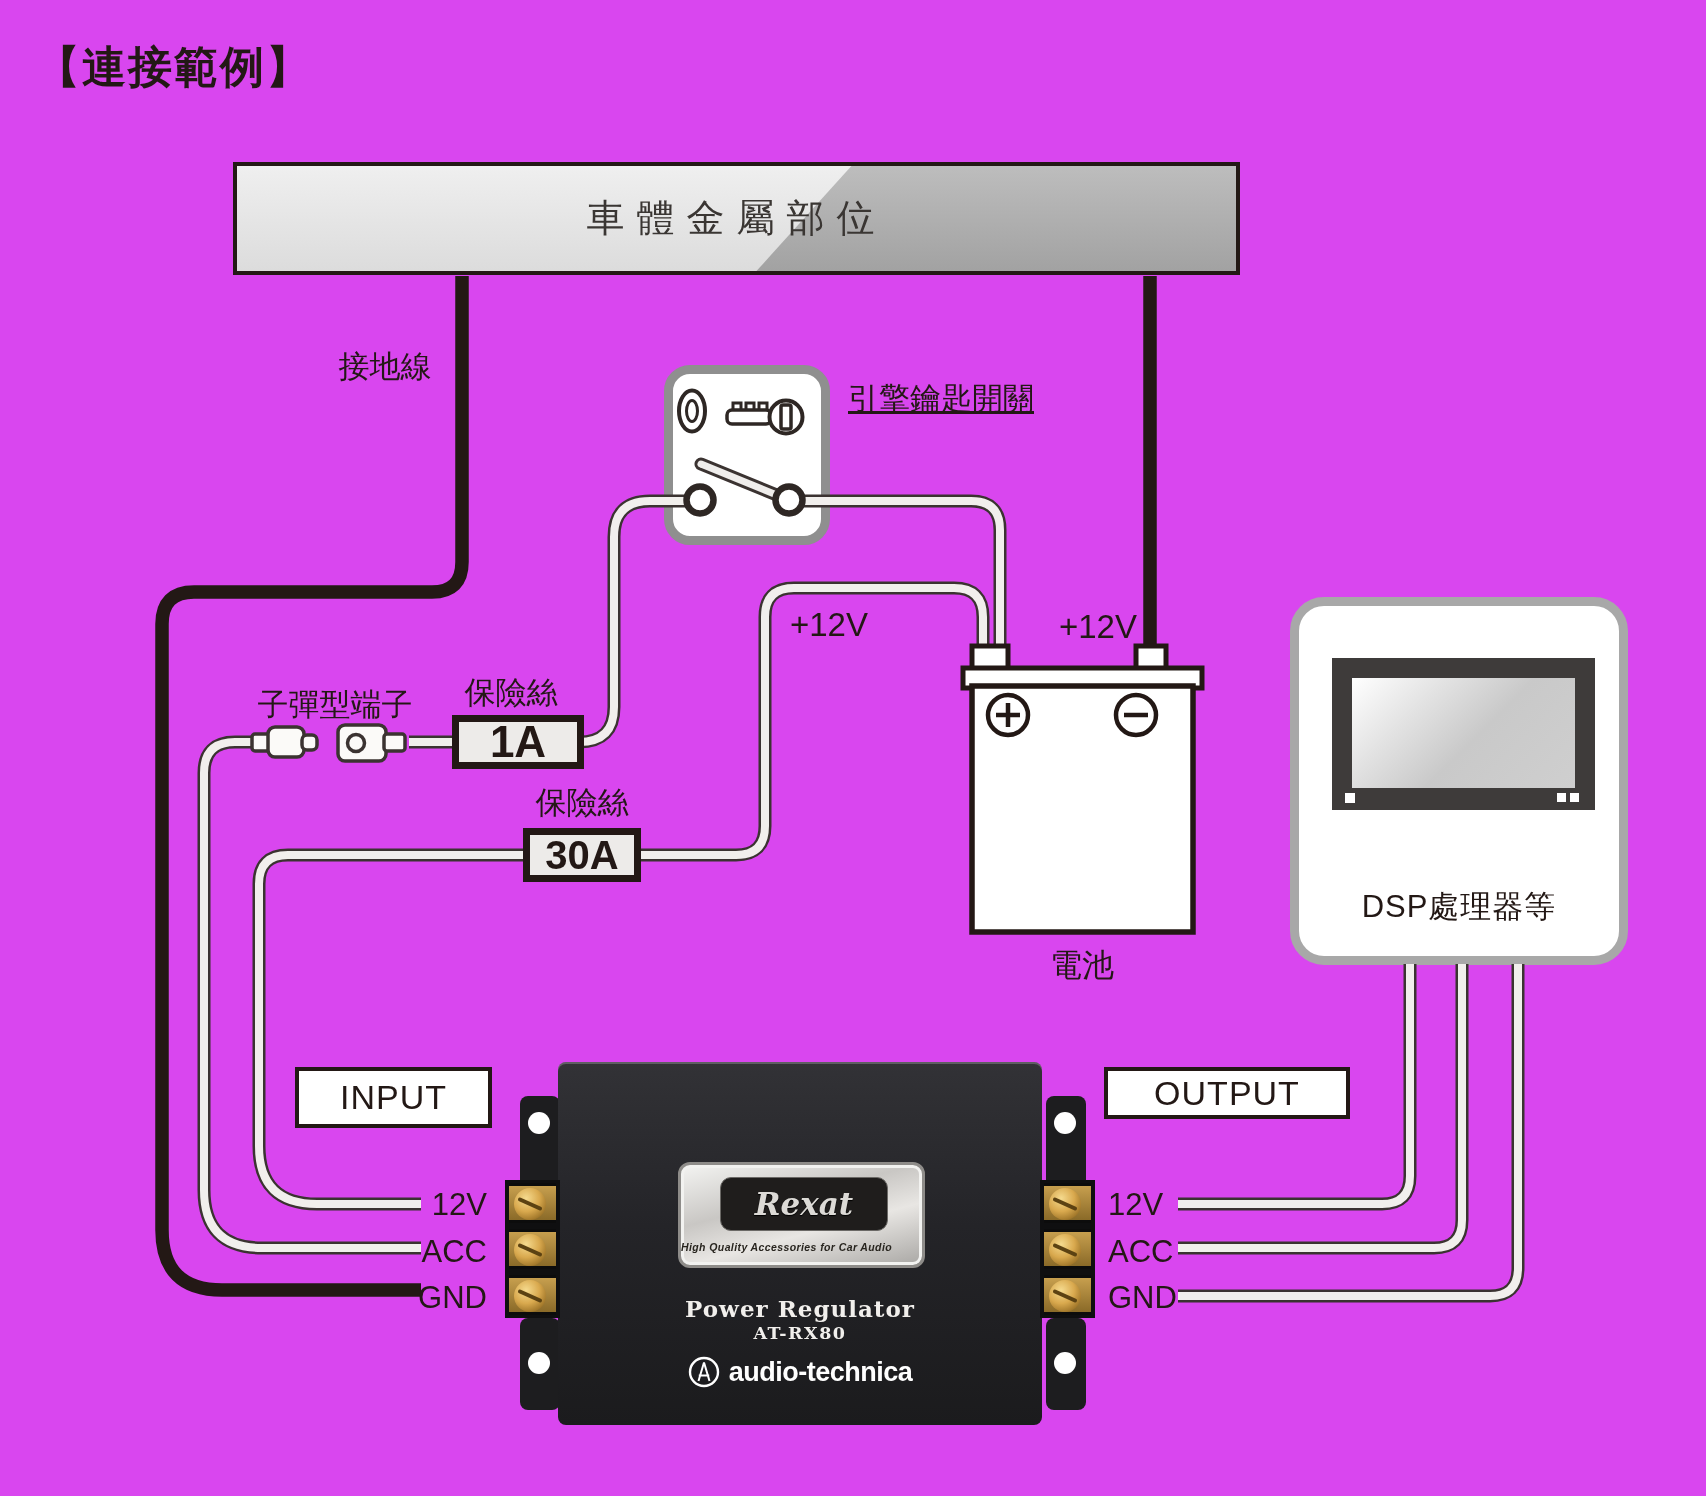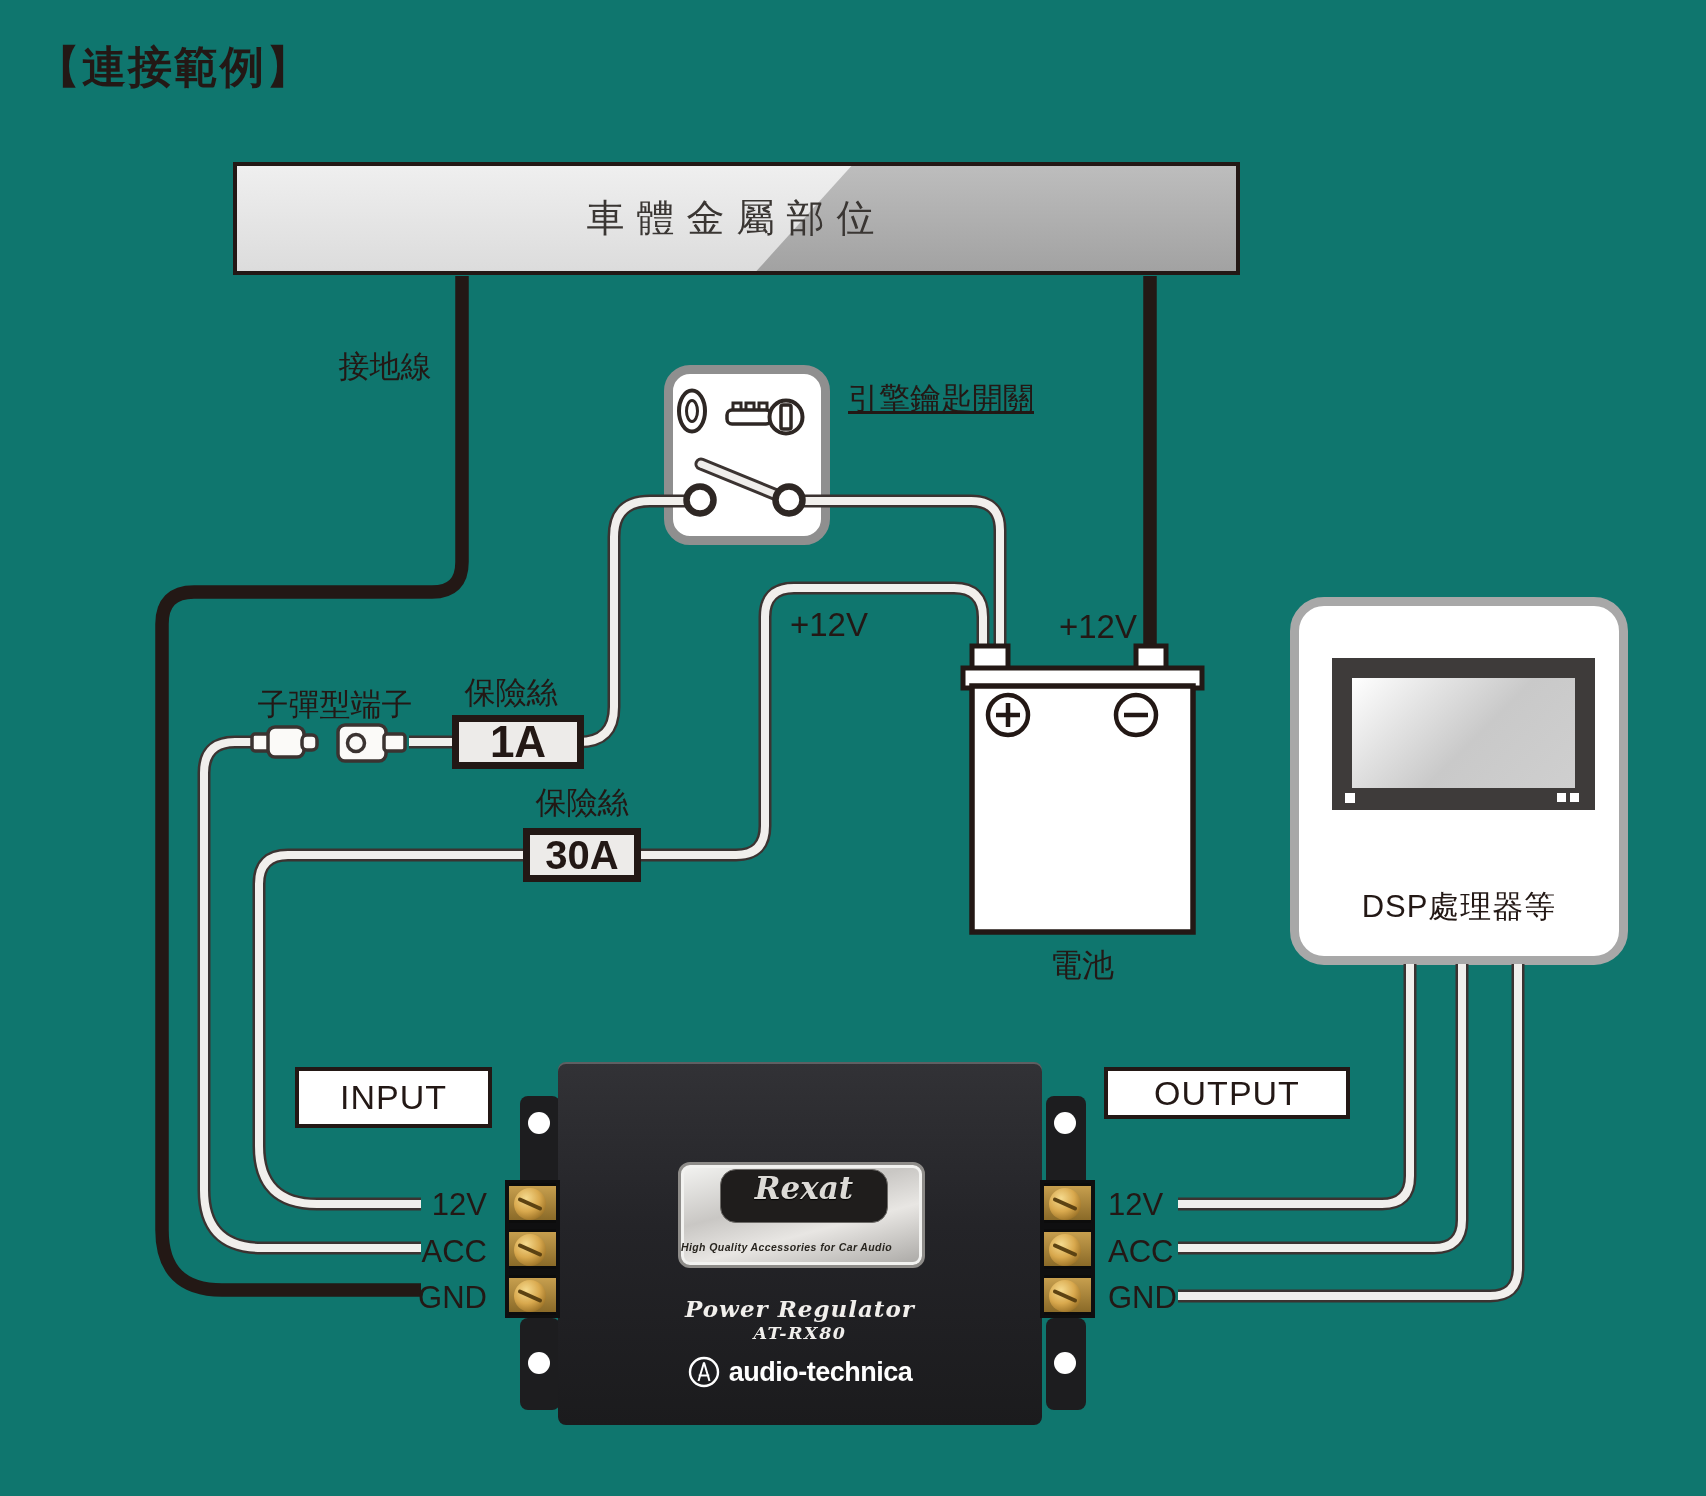--- a/index.html
+++ b/index.html
@@ -1,16 +1,16 @@
 <!DOCTYPE html>
 <html><head>
 <meta charset="utf-8">
 <style>
   html,body{margin:0;padding:0;background:#fff;}
-  .canvas{position:relative;width:1706px;height:1496px;background:#0f766e;overflow:hidden;
+  .canvas{position:relative;width:1706px;height:1496px;background:#d946ef;overflow:hidden;
           font-family:"Liberation Sans","DejaVu Sans",sans-serif;color:#231815;}
   .abs{position:absolute;}
   .z1{z-index:1}.z5{z-index:5}.z10{z-index:10}
   
   .title{left:36px;top:38px;font-size:44px;font-weight:700;letter-spacing:2px;}
   
   .bar{left:233px;top:162px;width:1007px;height:113px;border:4px solid #231815;box-sizing:border-box;
        background:linear-gradient(180deg,#efefef,#dcdcdc);}
   .bar-shade{position:absolute;inset:0;background:linear-gradient(180deg,#bdbdbd,#a2a2a2);
        clip-path:polygon(61.5% 0,100% 0,100% 100%,52% 100%);}
@@ -50,29 +50,29 @@
   .tstrip{width:55px;height:138px;background:#0f0f10;top:1180px;}
   .tcell{position:absolute;left:4px;width:47px;height:40px;background:linear-gradient(180deg,#c79f4e,#8a6a28);
         border-top:3px solid #0c0c0c;border-bottom:3px solid #0c0c0c;box-sizing:border-box;}
   .screw{position:absolute;left:5px;top:2px;width:32px;height:32px;border-radius:50%;
         background:radial-gradient(circle at 38% 32%,#f5da8e,#d9a94e 45%,#9a7126 80%,#6b4d16);}
   .screw::after{content:"";position:absolute;left:3px;top:14px;width:26px;height:4px;background:#5c4212;
         transform:rotate(24deg);border-radius:2px;}
   .badge{left:678px;top:1162px;width:247px;height:106px;border-radius:12px;box-sizing:border-box;
         background:linear-gradient(165deg,#f4f4f2 0%,#c9c7c4 38%,#e8e6e3 62%,#a9a7a4 100%);
         border:3px solid #8e8c89;box-shadow:inset 0 0 0 3px #f2f2f0;}
-  .badge-window{position:absolute;left:39px;top:4px;width:166px;height:52px;background:#1f1d1c;
-        border-radius:16px;border:1px solid #6b6966;display:flex;align-items:flex-start;justify-content:center;}
+  .badge-window{position:absolute;left:39px;top:12px;width:166px;height:52px;background:#1f1d1c;
+        border-radius:11px;border:1px solid #6b6966;display:flex;align-items:center;justify-content:center;}
   .rexat{font-family:"DejaVu Serif","Liberation Serif",serif;font-style:italic;font-weight:700;
         font-size:31px;color:#dcdad6;text-shadow:0 1px 1px #000;}
   .tagline{position:absolute;left:0;top:76px;width:100%;text-align:left;
         font-family:Liberation Sans, sans-serif;font-style:italic;font-weight:700;
         font-size:10.5px;color:#28251f;letter-spacing:.4px;}
   .dev-text{left:558px;width:484px;text-align:center;color:#f1efec;
-        font-family:"DejaVu Serif","Liberation Serif",serif;font-style:italic;font-weight:700;}
+        font-family:"DejaVu Serif","Liberation Serif",serif;font-weight:700;}
   .logo-row{left:558px;width:484px;top:1356px;display:flex;align-items:center;justify-content:center;gap:9px;}
   .maker{color:#fff;font-weight:700;font-size:27px;letter-spacing:-.5px;font-family:"Liberation Sans",sans-serif;}
   svg.wires{position:absolute;left:0;top:0;pointer-events:none;}
 </style>
 </head>
 <body>
 
 <div class="canvas">
 
   <div class="abs z10 title">【連接範例】</div>

